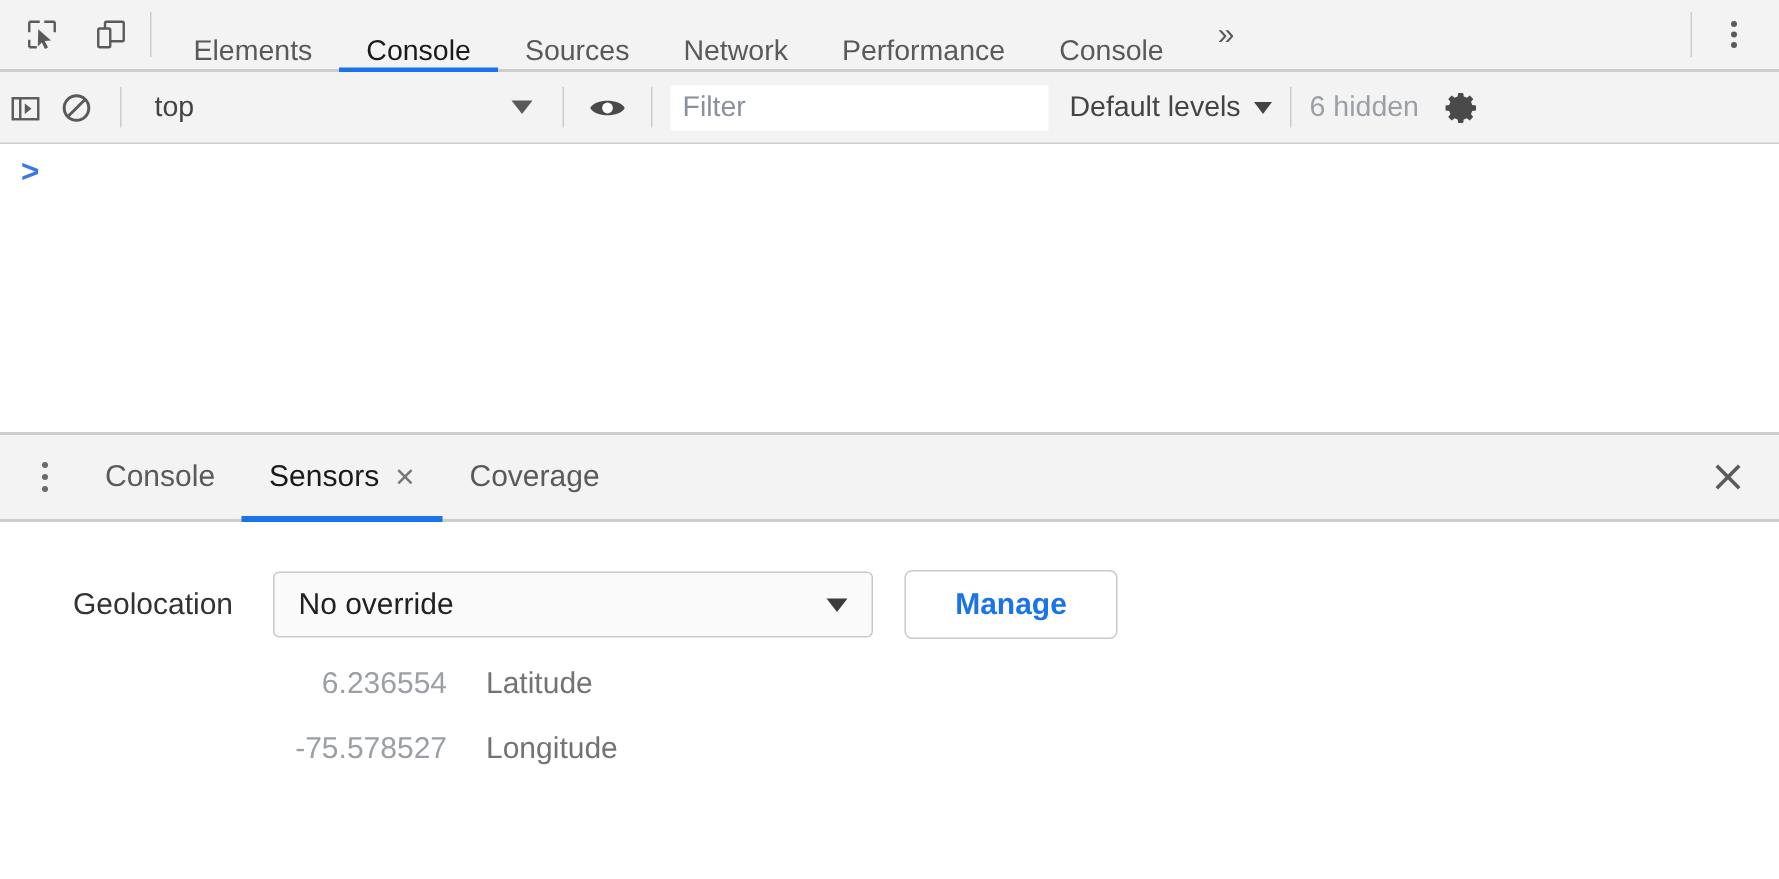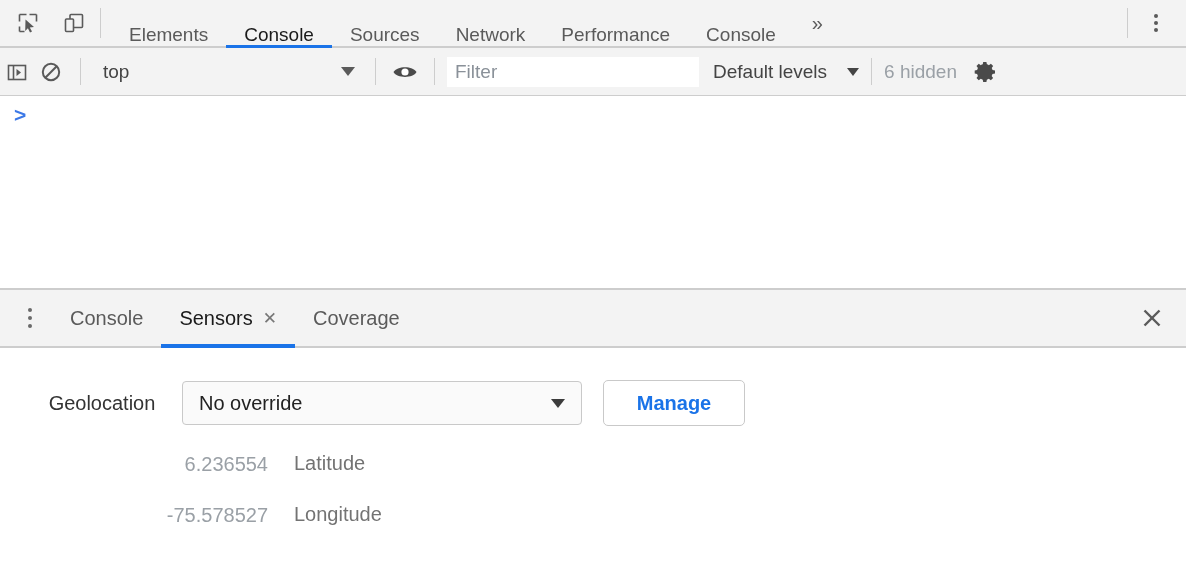--- a/index.html
+++ b/index.html
@@ -142,21 +142,21 @@
     outline: none;
     font-size: 19px;
     color: #333;
     font-family: "Liberation Sans", sans-serif;
     padding: 0 8px;
   }
   .filter-input::placeholder { color: #8a9199; }
   .levels-select {
     display: flex;
     align-items: center;
-    gap: 20px;
+    gap: 9px;
     margin-left: 14px;
     font-size: 19px;
     color: #444;
     cursor: pointer;
     white-space: nowrap;
   }
   .levels-select .caret-down {
     border-left-width: 6px; border-right-width: 6px; border-top-width: 8px;
     border-top-color: #444;
   }
@@ -317,22 +317,23 @@
     font-weight: bold;
     font-family: "Liberation Sans", sans-serif;
     cursor: pointer;
     display: flex;
     align-items: center;
     justify-content: center;
   }
 
   .coord-row {
     display: flex;
-    padding-left: 76px;
-    margin-top: 26px;
+    align-items: center;
+    padding-left: 106px;
+    margin-top: 18px;
   }
   .coord-value {
     width: 200px;
     text-align: right;
     font-size: 20px;
     color: #9aa0a6;
     padding-right: 8px;
     border: none;
     background: transparent;
     outline: none;

